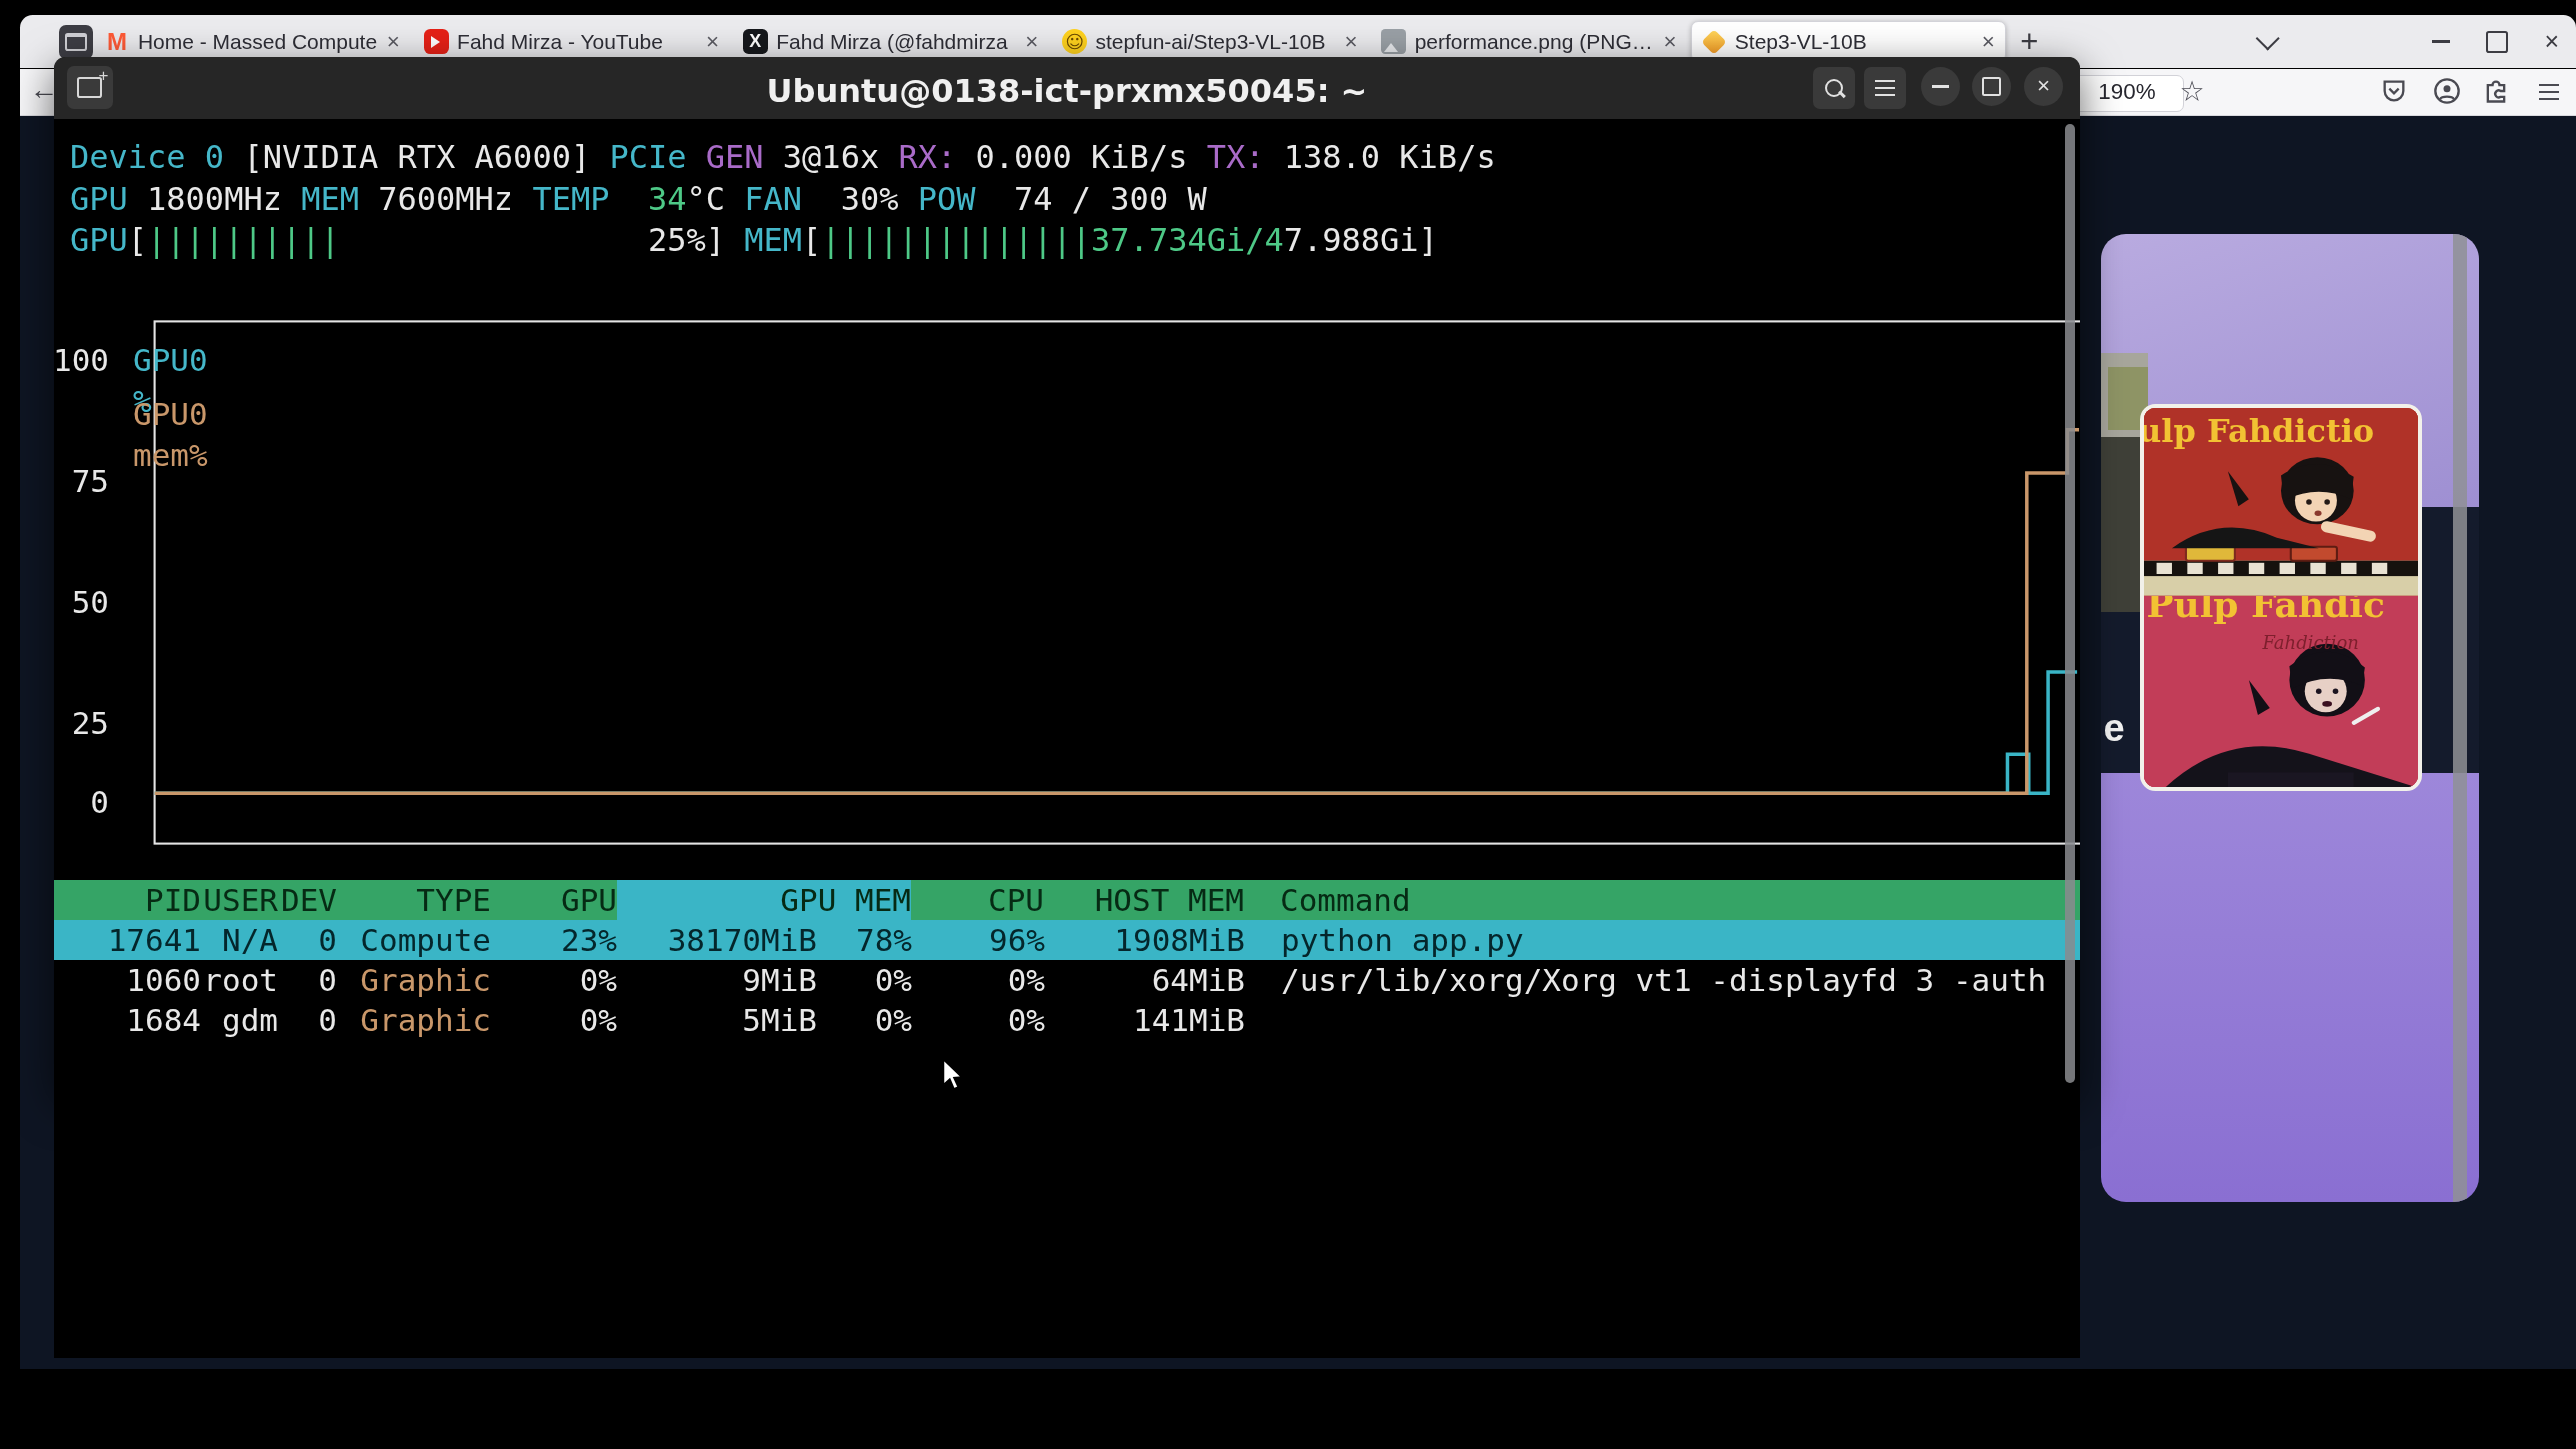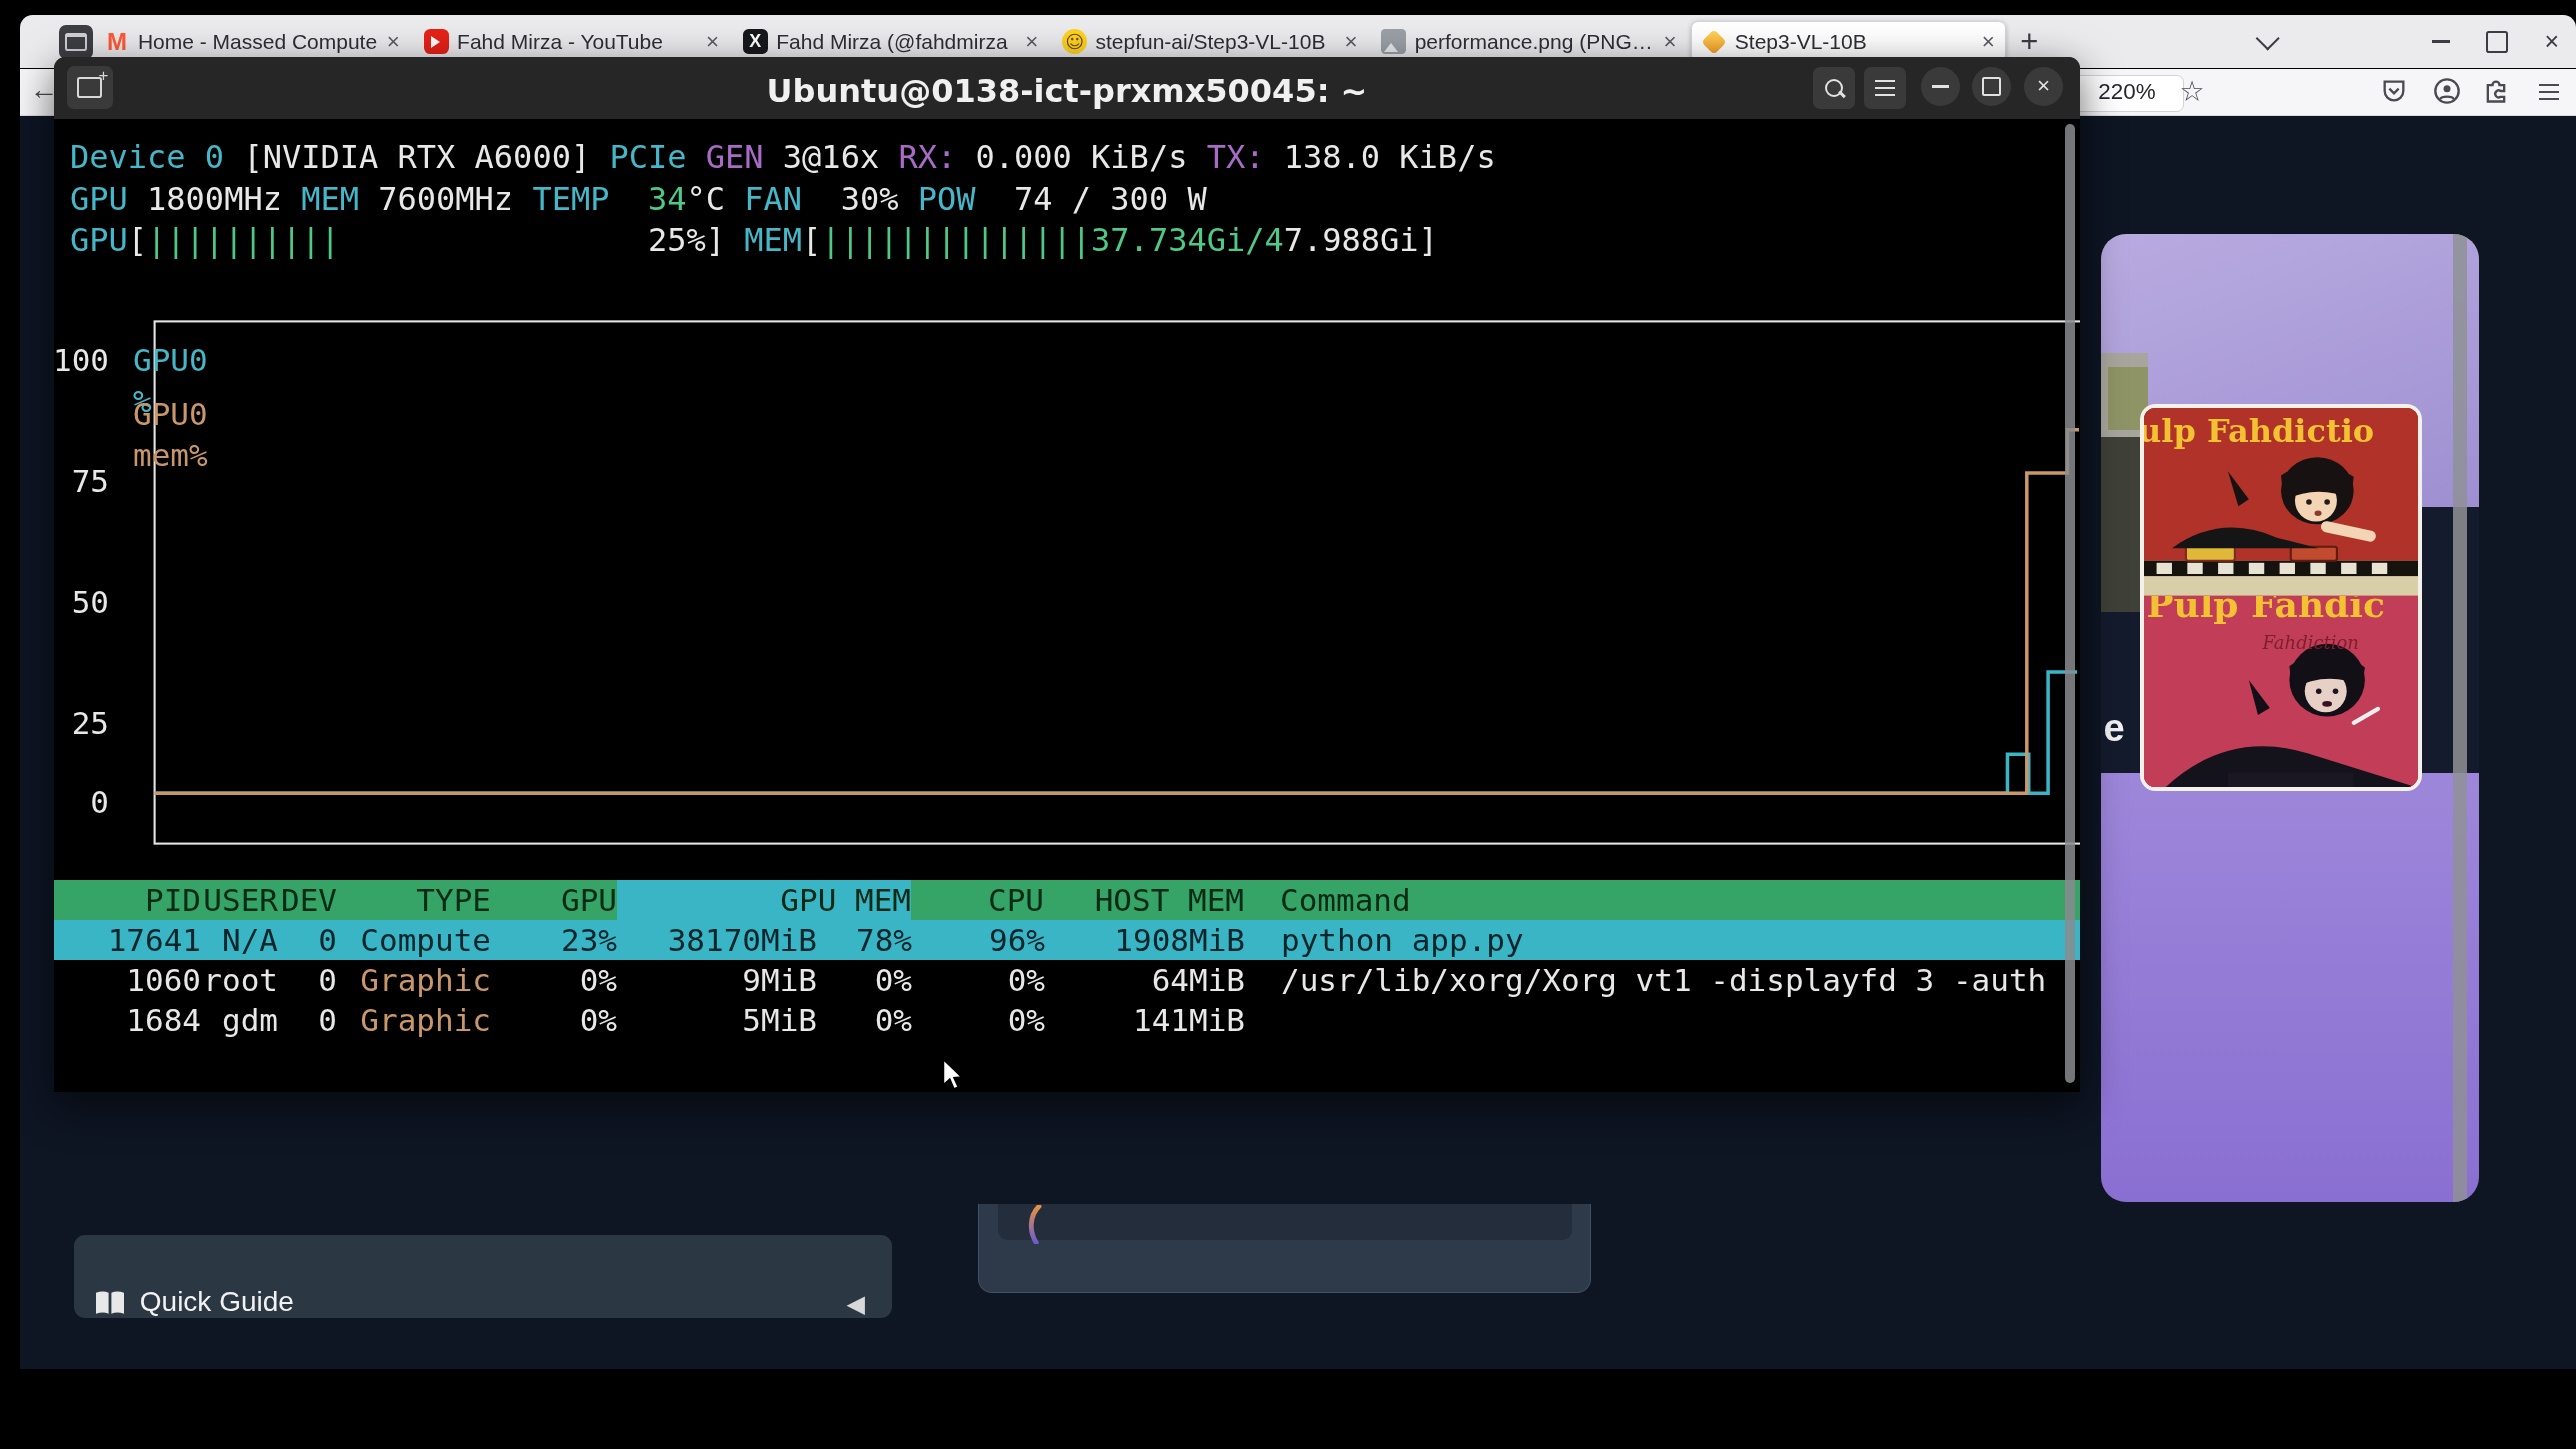--- a/index.html
+++ b/index.html
@@ -96,21 +96,21 @@
   .tbtn.round{border-radius:50%;width:39px;height:39px;}
   .tbtn .glyph{color:#e2e2e2;font-size:22.4px;}
   .hbars{display:flex;flex-direction:column;gap:4.9px;}
   .hbars i{display:block;width:19.6px;height:2.1px;background:#e2e2e2;}
   .maxsq{width:15.4px;height:15.4px;border:2.1px solid #e2e2e2;border-radius:2.1px;}
   .mag{width:14px;height:14px;border:2.8px solid #e2e2e2;border-radius:50%;position:relative;}
   .mag:after{content:"";position:absolute;left:11.2px;top:12.6px;width:8.4px;height:2.8px;background:#e2e2e2;
              transform:rotate(45deg);}
   #tscroll{left:2011px;top:67px;width:9.8px;height:959px;background:#8a8b8e;opacity:.85;border-radius:4.9px;}
 
-  #term-body{left:0;top:62px;width:2026px;height:973px;background:#000;overflow:hidden;
+  #term-body{left:0;top:62px;width:2026px;height:1239px;background:#000;overflow:hidden;
              font-family:"DejaVu Sans Mono",monospace;font-size:32px;line-height:41px;}
   .tline{position:absolute;left:16px;white-space:pre;}
   .c-cyan{color:#45b7c9;} .c-magenta{color:#a96bc8;} .c-green{color:#4ec987;}
   .c-white{color:#e8e8e8;}
 
   #graphwrap{left:0;top:0;}
   .ytick{position:absolute;left:-26px;width:81px;text-align:right;color:#e8e8e8;
          font-size:31px;font-family:"DejaVu Sans Mono",monospace;}
   .legend{position:absolute;left:79px;font-size:31px;font-family:"DejaVu Sans Mono",monospace;}
 
@@ -179,21 +179,21 @@
     <span class="chev"></span>
     <span style="width:84px;"></span>
     <span class="mini"></span>
     <span class="sq"></span>
     <span class="wc">×</span>
   </div>
 
   <div id="toolbar" class="abs">
     <div id="backarrow" class="abs">←</div>
     <div id="urlbar" class="abs"></div>
-    <div id="zoombadge" class="abs">220%</div>
+    <div id="zoombadge" class="abs">190%</div>
     <div id="star" class="abs">☆</div>
     <div class="abs tbicon" style="right:168px;">
       <svg width="28" height="28" viewBox="0 0 24 24">
           <path d="M4 4h16v8a8 8 0 0 1-16 0z" fill="none" stroke="#4a4a52" stroke-width="2"></path>
           <path d="M8 10l4 4 4-4" fill="none" stroke="#4a4a52" stroke-width="2"></path>
         </svg>
     </div>
     <div class="abs tbicon" style="right:115px;">
       <svg width="28" height="28" viewBox="0 0 24 24">
           <circle cx="12" cy="12" r="10" fill="none" stroke="#4a4a52" stroke-width="2"></circle>

